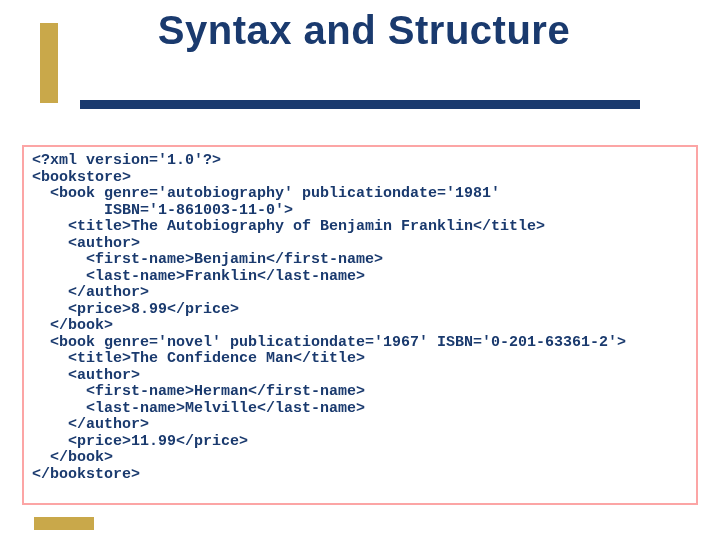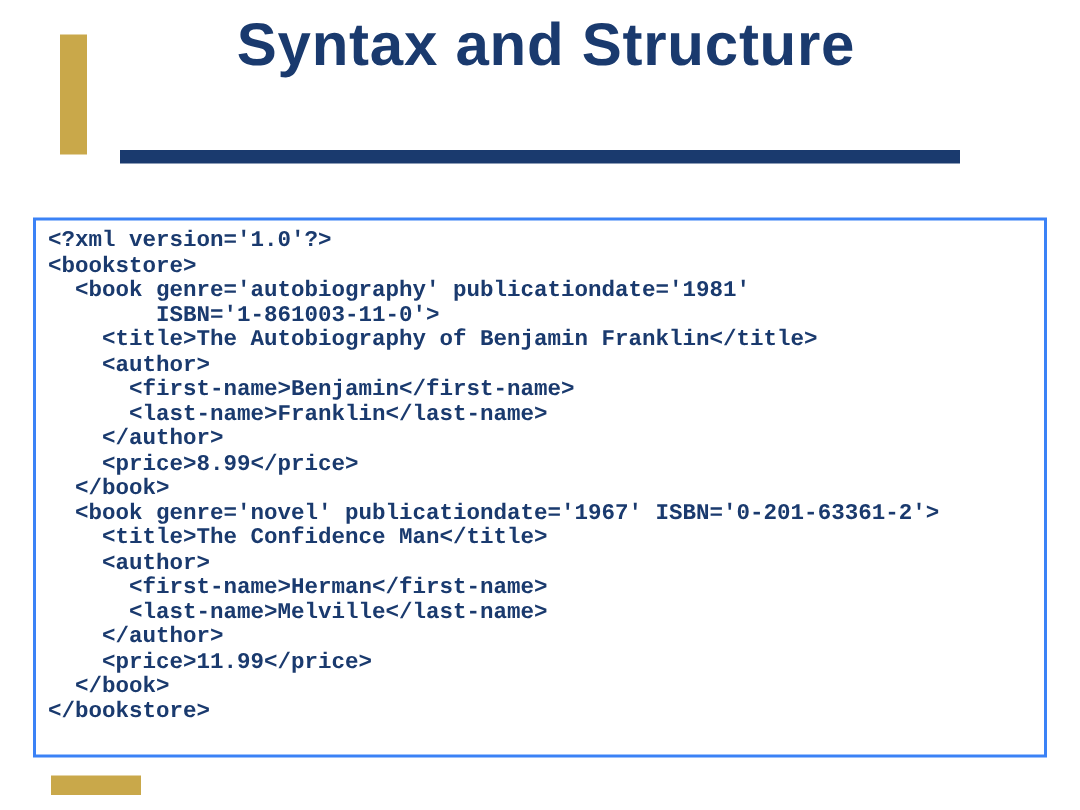--- a/index.html
+++ b/index.html
@@ -68,21 +68,21 @@
     width: 560px;
     height: 9px;
     background: #1a3a6e;
   }
   .codebox {
     position: absolute;
     top: 145px;
     left: 22px;
     width: 676px;
     height: 360px;
-    border: 2px solid #3b82f6;
+    border: 2px solid #fca5a5;
     background: #ffffff;
     padding: 6px 8px;
     font-family: "Courier New", Courier, monospace;
     font-size: 15px;
     font-weight: bold;
     color: #1a3a6e;
     line-height: 1.1;
     white-space: pre;
     overflow: hidden;
   }

